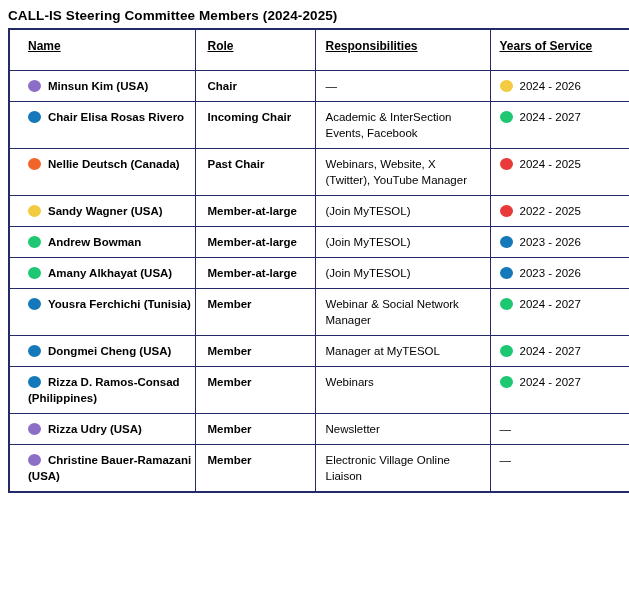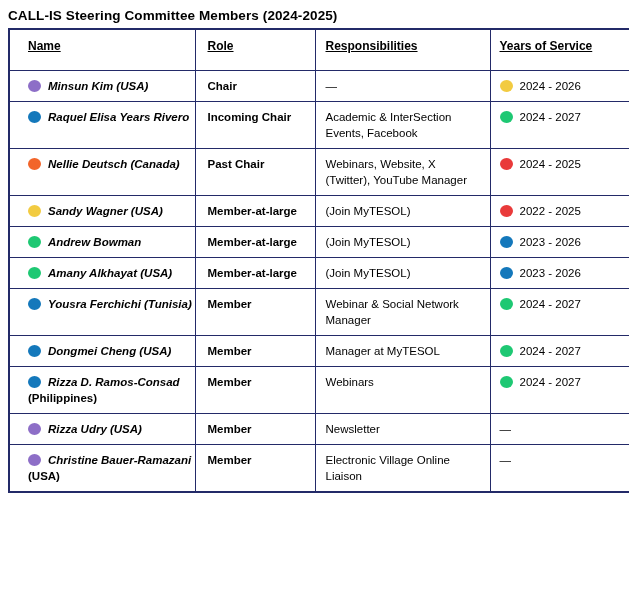--- a/index.html
+++ b/index.html
@@ -47,21 +47,21 @@
   td.c-name, td.c-role { font-weight:bold; }
   tr.single td { height:17px; }
   tr.tall td { height:33px; }
   .dot {
     display:inline-block;
     width:13px; height:12px;
     border-radius:50%;
     margin-right:7px;
     vertical-align:-2px;
   }
-  .name-line1 { white-space:nowrap;font-style:italic; }
+  .name-line1 { white-space:nowrap; }
   .name-line2 { display:block; }
   td.c-years .years { }
   td.c-years .years.plain { font-style:normal; }
 </style>
 </head>
 <body>
 
 <div class="page-title">CALL-IS Steering Committee Members (2024-2025)</div>
 
 <table class="committee">
@@ -87,21 +87,21 @@
     </td>
     <td class="c-role"><span>Chair</span></td>
     <td class="c-resp"><span>—</span></td>
     <td class="c-years">
       <span class="dot" style="background: rgb(242, 203, 65);"></span><span class="years">2024 - 2026</span>
     </td>
   </tr>
 
   <tr class="tall">
     <td class="c-name">
-      <span class="name-line1"><span class="dot" style="background: rgb(20, 120, 187);"></span><span>Raquel Elisa Years Rivero</span></span>
+      <span class="name-line1"><span class="dot" style="background: rgb(20, 120, 187);"></span><span>Chair Elisa Rosas Rivero</span></span>
       <span class="name-line2"></span>
     </td>
     <td class="c-role"><span>Incoming Chair</span></td>
     <td class="c-resp"><span>Academic &amp; InterSection Events, Facebook</span></td>
     <td class="c-years">
       <span class="dot" style="background: rgb(30, 200, 115);"></span><span class="years">2024 - 2027</span>
     </td>
   </tr>
 
   <tr class="tall">

